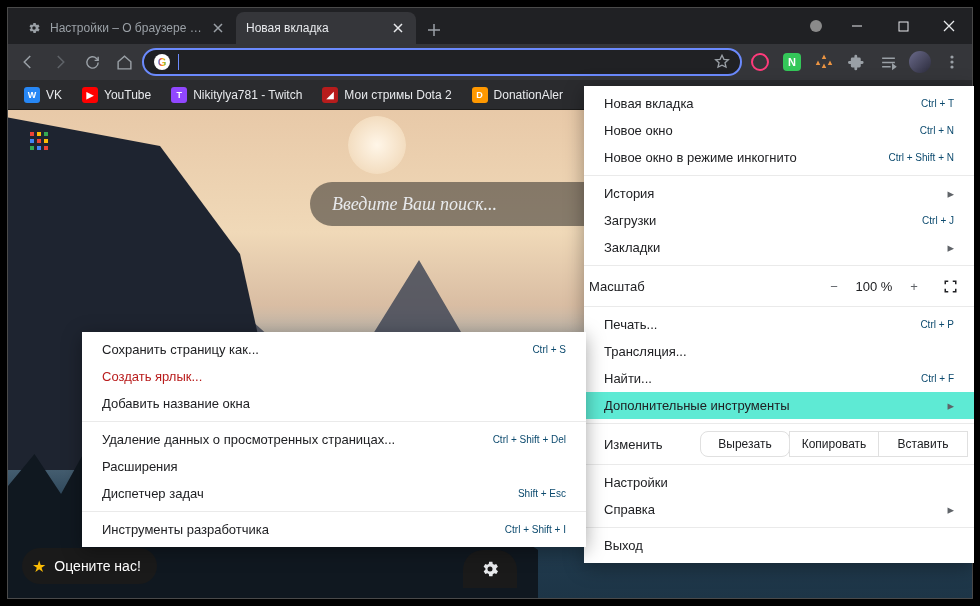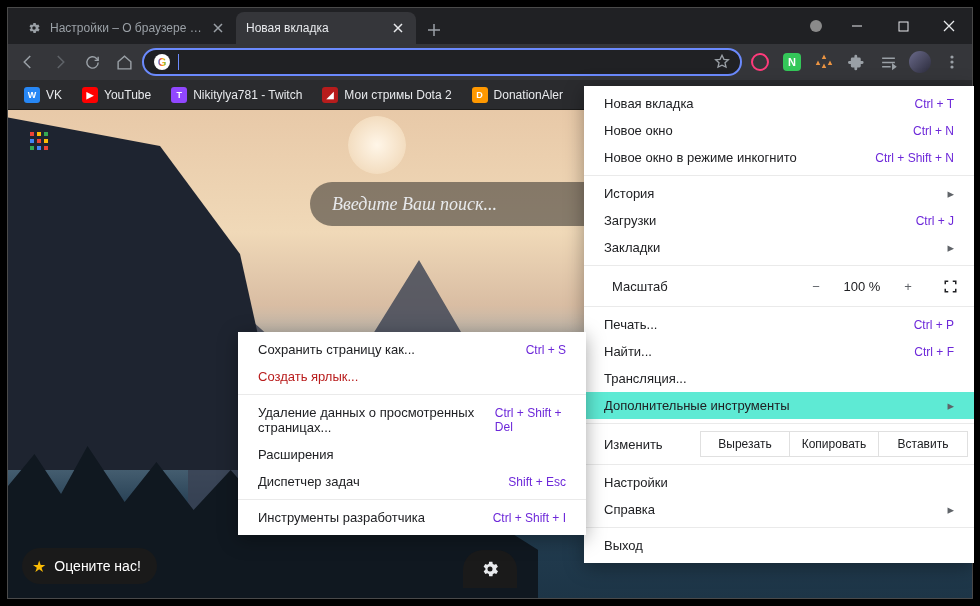--- a/index.html
+++ b/index.html
@@ -59,35 +59,35 @@
 
 .rate-pill { position: absolute; left: 14px; bottom: 14px; height: 36px; background: #1a1a1a; border-radius: 18px; display: flex; align-items: center; padding: 0 16px 0 10px; gap: 8px; color: #fff; font-size: 14px; cursor: pointer; }
 .rate-pill .star { color: #fbbc05; font-size: 16px; }
 
 .gear-bubble { position: absolute; left: 50%; bottom: 10px; transform: translateX(-50%); width: 54px; height: 38px; background: #1a1a1a; border-radius: 20px 20px 0 0; display: flex; align-items: center; justify-content: center; color: #e8eaed; cursor: pointer; }
 
 
 .menu-main { position: absolute; right: 6px; top: 86px; width: 390px; background: #fff; box-shadow: 0 4px 18px rgba(0,0,0,.35); font-size: 13px; color: #202124; padding: 4px 0; z-index: 50; }
 .menu-item { display: flex; align-items: center; justify-content: space-between; padding: 6px 20px; cursor: pointer; }
 .menu-item:hover, .menu-item.hover { background: #5eead4; }
-.menu-item .shortcut { color: #6d28d9; font-size: 12px; }
+.menu-item .shortcut { color: #0c4a6e; font-size: 10px; }
 .menu-item .arrow { color: #5f6368; }
 .menu-sep { height: 1px; background: #eaeaea; margin: 4px 0; }
-.zoom-row { display: flex; align-items: center; padding: 4px 10px 4px 28px; gap: 6px; }
+.zoom-row { display: flex; align-items: center; padding: 4px 10px 4px 5px; }
 .zoom-row .lbl { flex: 1; }
 .zoom-btn { width: 28px; height: 24px; display: flex; align-items: center; justify-content: center; cursor: pointer; color: #5f6368; }
 .zoom-val { width: 52px; text-align: center; }
 .fs-btn { width: 28px; height: 24px; display: flex; align-items: center; justify-content: center; cursor: pointer; margin-left: 8px; }
 .edit-row { display: flex; align-items: center; padding: 3px 6px 3px 20px; }
 .edit-row .lbl { width: 90px; }
 .edit-btn { flex: 1; text-align: center; padding: 5px 0; border: 1px solid #e0e0e0; cursor: pointer; font-size: 12px; margin-left: -1px; }
-.edit-btn:first-of-type { margin-left: 6px; }
-
-
-.menu-sub { position: absolute; right: 394px; top: 332px; width: 348px; background: #fff; box-shadow: 0 4px 18px rgba(0,0,0,.35); font-size: 13px; color: #202124; padding: 4px 0; z-index: 51; }
+.edit-btn:first-of-type { margin-left: 6px; border-radius: 8px; }
+
+
+.menu-sub { position: absolute; right: 394px; top: 332px; width: 504px; background: #fff; box-shadow: 0 4px 18px rgba(0,0,0,.35); font-size: 13px; color: #202124; padding: 4px 0; z-index: 51; }
 .menu-sub .menu-item.disabled { color: #b91c1c; cursor: default; }
 
 svg { display: block; }
 </style>
 </head>
 <body>
 
 <div class="window">
 
   <div class="titlebar">
@@ -310,25 +310,25 @@
           <path d="M3 7V3h4M17 7V3h-4M3 13v4h4M17 13v4h-4"></path>
         </svg>
       </div>
   </div>
   <div class="menu-sep"></div>
   <div class="menu-item">
       <span>Печать...</span>
       <span class="shortcut">Ctrl + P</span>
     </div>
   <div class="menu-item">
+      <span>Трансляция...</span>
+    </div>
+  <div class="menu-item">
       <span>Найти...</span>
       <span class="shortcut">Ctrl + F</span>
-    </div>
-  <div class="menu-item">
-      <span>Трансляция...</span>
     </div>
   <div class="menu-item hover">
       <span>Дополнительные инструменты</span>
       <span class="arrow">▸</span>
     </div>
   <div class="menu-sep"></div>
   <div class="edit-row">
     <span class="lbl">Изменить</span>
     <div class="edit-btn">Вырезать</div>
     <div class="edit-btn">Копировать</div>
@@ -349,20 +349,23 @@
 </div>
 
 <div class="menu-sub">
   <div class="menu-item">
       <span>Сохранить страницу как...</span>
       <span class="shortcut">Ctrl + S</span>
     </div>
   <div class="menu-item disabled">
       <span>Создать ярлык...</span>
     </div>
+  <div class="menu-item">
+      <span>Добавить название окна</span>
+    </div>
   <div class="menu-sep"></div>
   <div class="menu-item">
       <span>Удаление данных о просмотренных страницах...</span>
       <span class="shortcut">Ctrl + Shift + Del</span>
     </div>
   <div class="menu-item">
       <span>Расширения</span>
     </div>
   <div class="menu-item">
       <span>Диспетчер задач</span>

